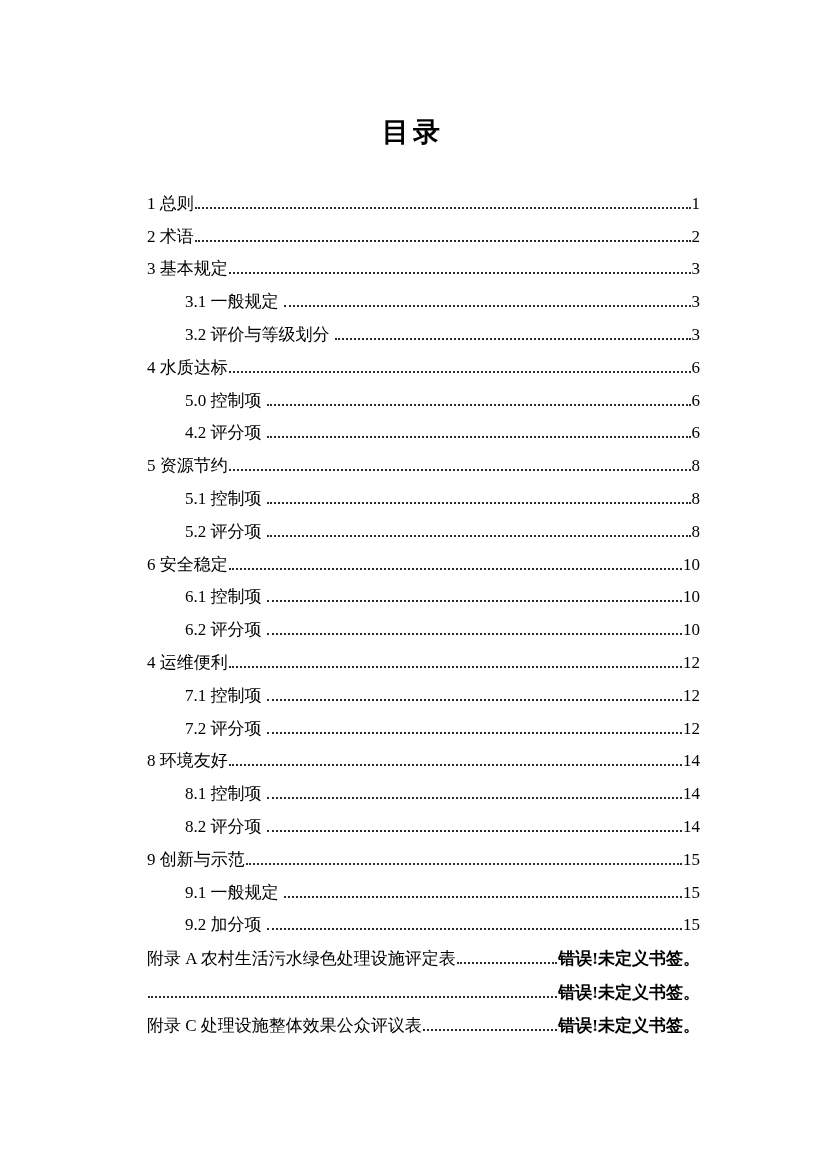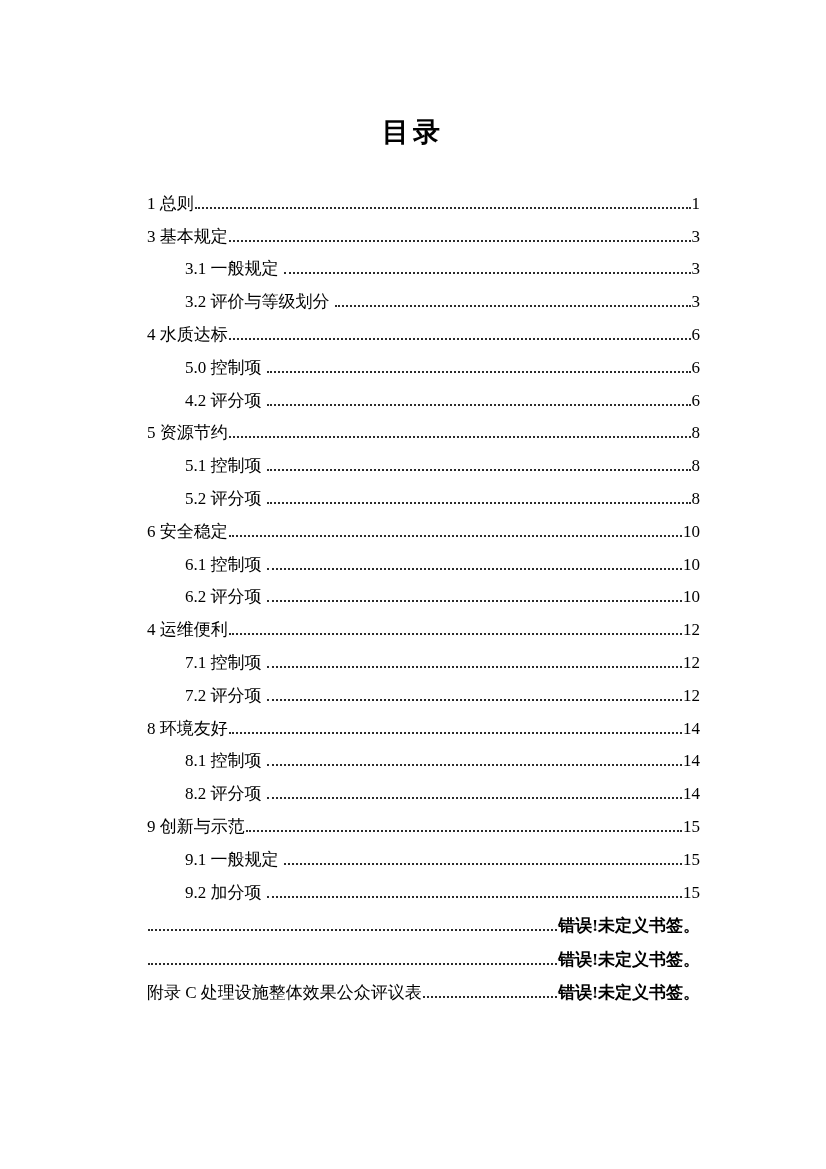--- a/index.html
+++ b/index.html
@@ -73,20 +73,25 @@
 <div class="page">
   <h1 class="doc-title">目录</h1>
 
   <div class="toc">
       <div class="toc-row level-1">
     <span class="toc-label">1 总则</span>
     <span class="toc-dots"></span>
     <span class="toc-page">1</span>
   </div>
       <div class="toc-row level-1">
+    <span class="toc-label">2 术语</span>
+    <span class="toc-dots"></span>
+    <span class="toc-page">2</span>
+  </div>
+      <div class="toc-row level-1">
     <span class="toc-label">3 基本规定</span>
     <span class="toc-dots"></span>
     <span class="toc-page">3</span>
   </div>
       <div class="toc-row level-2">
     <span class="toc-label">3.1 一般规定</span>
     <span class="toc-dots"></span>
     <span class="toc-page">3</span>
   </div>
       <div class="toc-row level-2">
@@ -178,20 +183,21 @@
     <span class="toc-label">9.1 一般规定</span>
     <span class="toc-dots"></span>
     <span class="toc-page">15</span>
   </div>
       <div class="toc-row level-2">
     <span class="toc-label">9.2 加分项</span>
     <span class="toc-dots"></span>
     <span class="toc-page">15</span>
   </div>
       <div class="toc-row level-1 bold-page appendix">
+    <span class="toc-label">附录 A 农村生活污水绿色处理设施评定表</span>
     <span class="toc-dots"></span>
     <span class="toc-page">错误!未定义书签。</span>
   </div>
       <div class="toc-row level-1 bold-page appendix">
     <span class="toc-dots"></span>
     <span class="toc-page">错误!未定义书签。</span>
   </div>
       <div class="toc-row level-1 bold-page appendix">
     <span class="toc-label">附录 C 处理设施整体效果公众评议表</span>
     <span class="toc-dots"></span>

